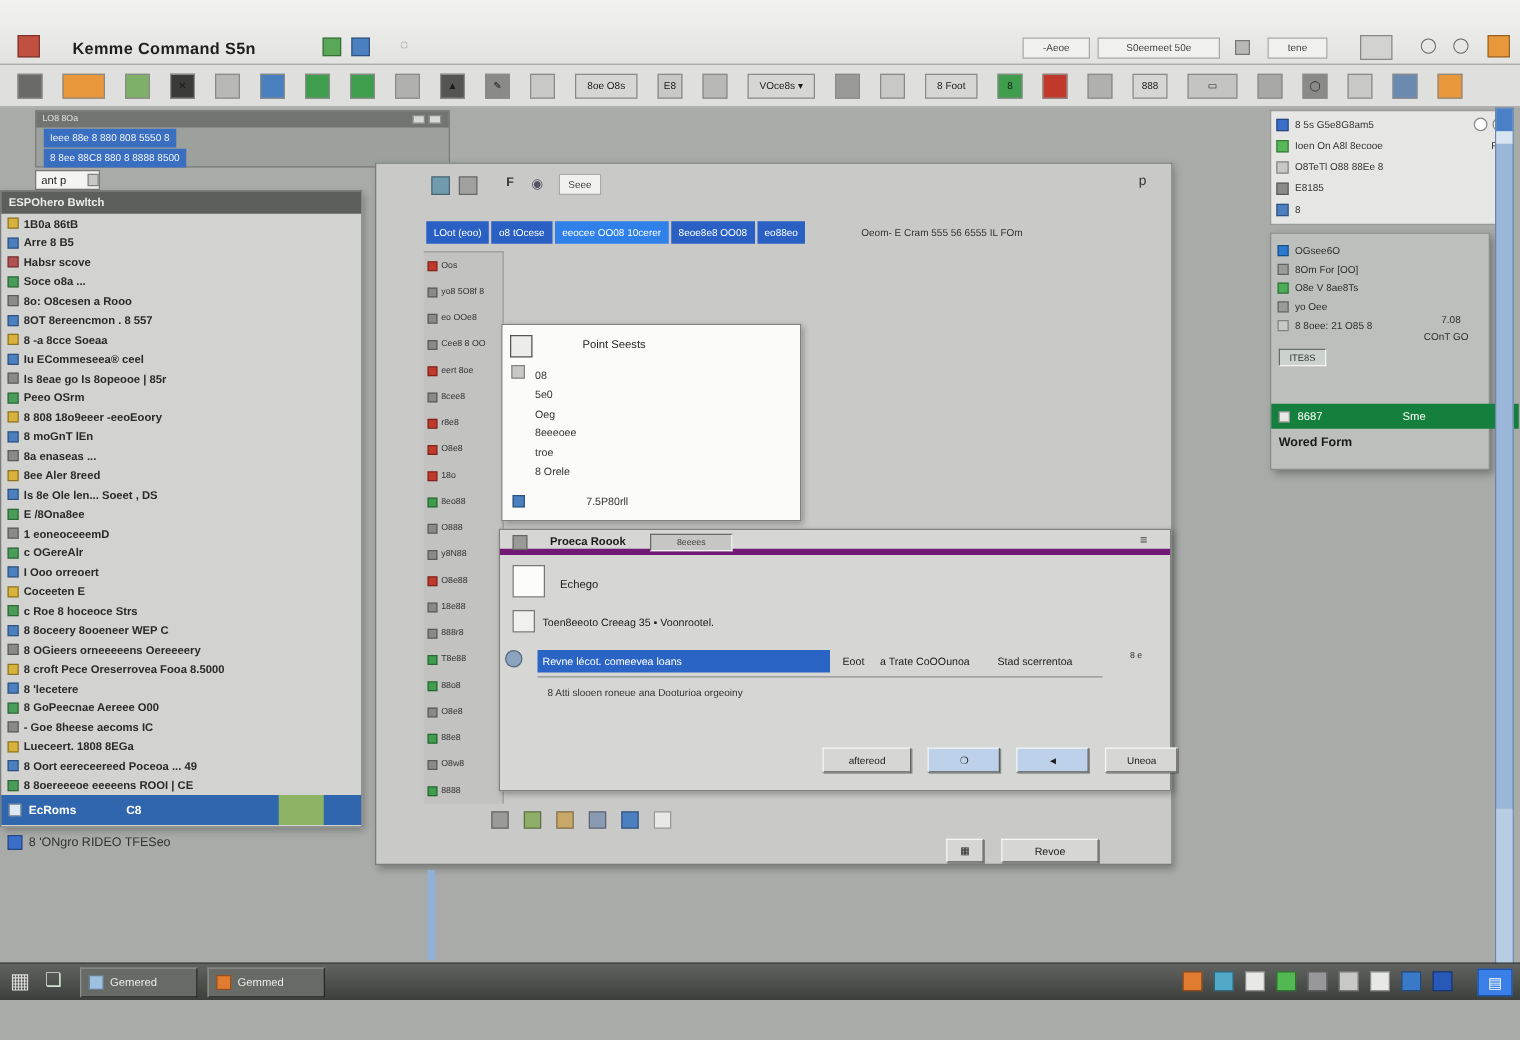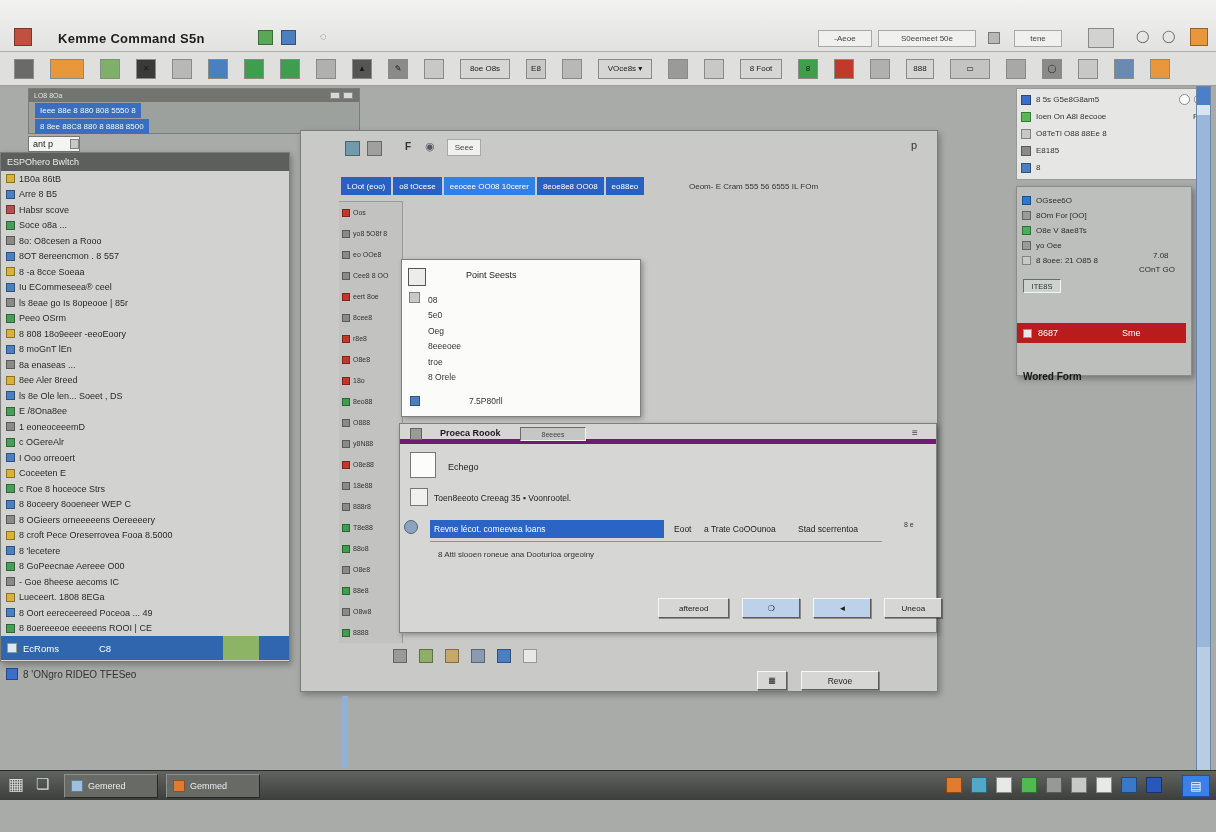--- a/index.html
+++ b/index.html
@@ -187,21 +187,21 @@
         <span>8 8ee 88C8 880 8 8888 8500</span>
       </div>
     </div>
 </div>
 
 <div class="abs flex" style="left:28px;top:136px;width:52px;height:16px;background:#f4f4f2;border:1px solid #777;font-size:9px;padding-left:4px;gap:4px;">
   <span>ant p</span>
   <span class="ic" style="width:9px;height:10px;background:#c8c8c6;margin-left:auto;"></span>
 </div>
 
-<div class="win" style="left:0;top:152px;width:290px;height:510px;">
+<div class="win" style="left:0;top:152px;width:290px;height:510px;font-weight:bold;">
   <div class="ttl">
     <span>ESPOhero Bwltch</span>
   </div>
   <div>
 
       <div class="lw-row">
         <span class="ic" style="width: 9px; height: 9px; background: rgb(216, 178, 58);"></span>
         <span class="txt">1B0a 86tB</span>
       </div>
 
@@ -664,26 +664,26 @@
       </div>
 
       <div class="rp-row">
         <span class="ic" style="width: 9px; height: 9px; background: rgb(200, 200, 198);"></span>
         <span class="txt">8 8oee: 21 O85 8</span>
       </div>
     </div>
   <span class="abs" style="left:136px;top:64px;font-size:8px;color:#2e2e2c;">7.08</span>
   <span class="abs" style="left:122px;top:78px;font-size:8px;color:#2e2e2c;">COnT GO</span>
   <span class="abs sunken flex" style="left:6px;top:92px;width:38px;height:14px;background:#ccd2ce;font-size:7.5px;color:#333;justify-content:center;">ITE8S</span>
-  <div class="abs flex" style="left:0;top:136px;width:169px;height:20px;background:#b91c1c;color:#fff;font-size:9px;gap:6px;padding-left:6px;">
+  <div class="abs flex" style="left:0;top:136px;width:198px;height:20px;background:#15803d;color:#fff;font-size:9px;gap:6px;padding-left:6px;">
     <span class="ic" style="width:9px;height:9px;background:#e8e8e6;"></span>
     <span>8687</span>
     <span style="margin-left:58px;">Sme</span>
   </div>
-  <span class="abs" style="left:6px;top:162px;font-size:10px;font-weight:bold;color:#1a1a18;margin-top:22px;">Wored Form</span>
+  <span class="abs" style="left:6px;top:162px;font-size:10px;font-weight:bold;color:#1a1a18;">Wored Form</span>
 </div>
 
 <div class="abs" style="left:1196px;top:86px;width:15px;height:686px;background:#9ab6d8;border:1px solid #6a86a8;">
   <div style="width:100%;height:18px;background:#4a80c8;"></div>
   <div style="width:100%;height:10px;background:#d8e4f0;"></div>
   <div class="abs" style="left:0;top:560px;width:100%;height:124px;background:#b8cce4;"></div>
 </div>
 
 <div class="taskbar abs">
   <span class="abs" style="left:8px;top:3px;font-size:17px;color:#d8d8d6;">▦</span>

